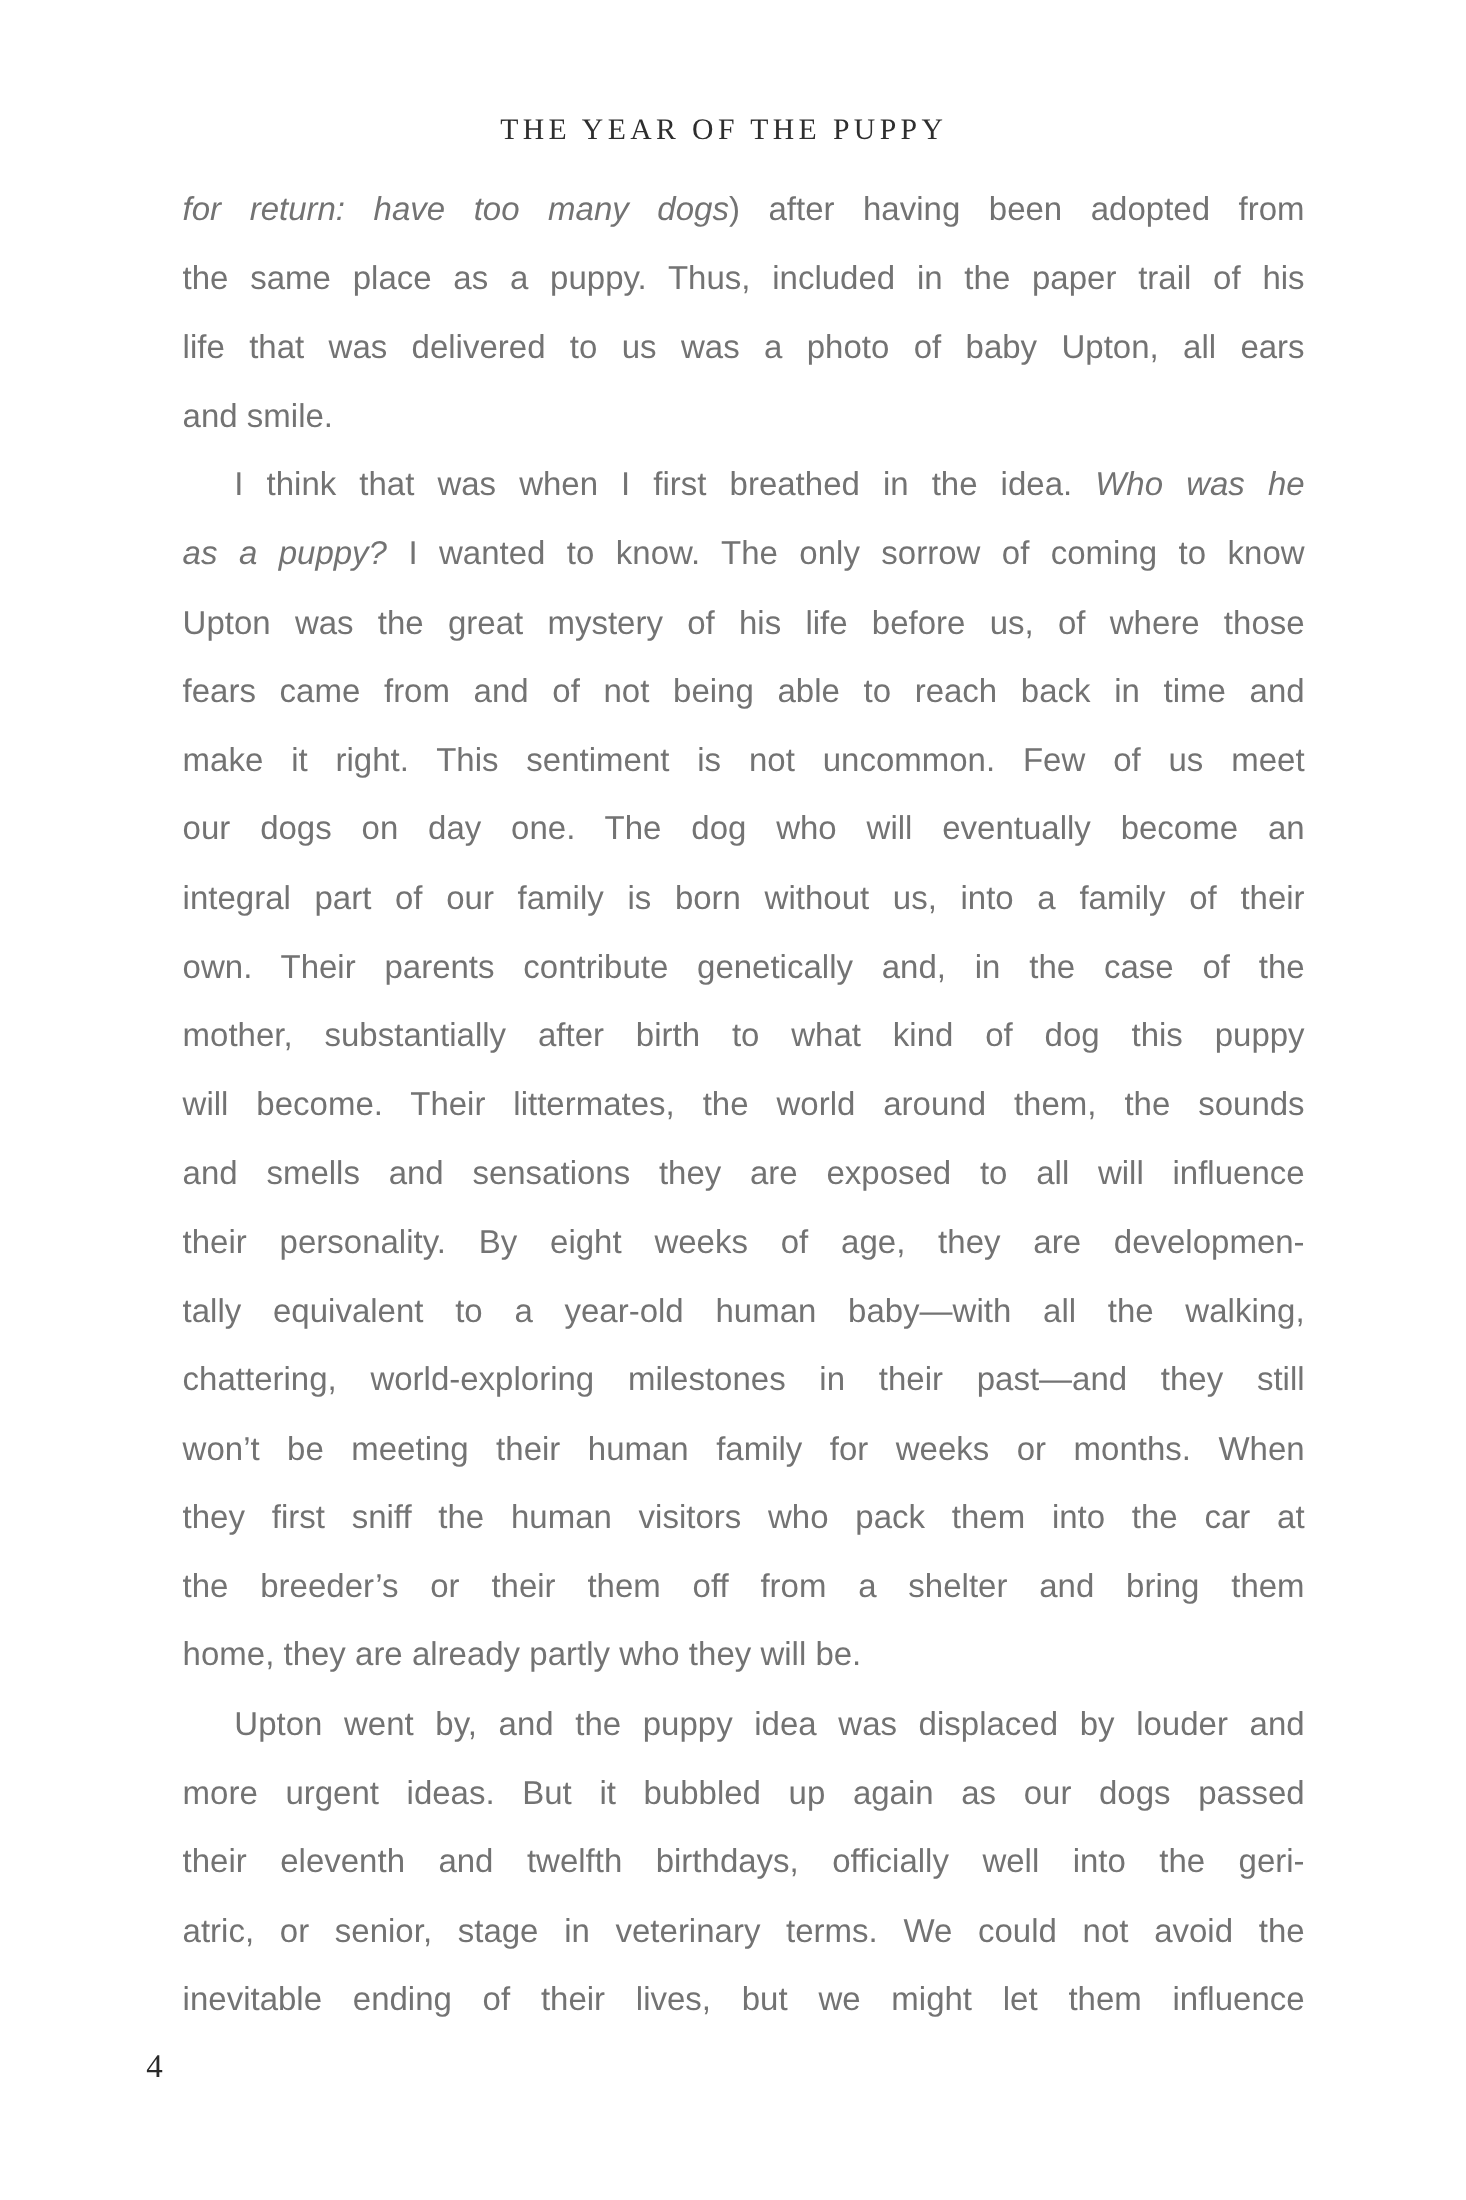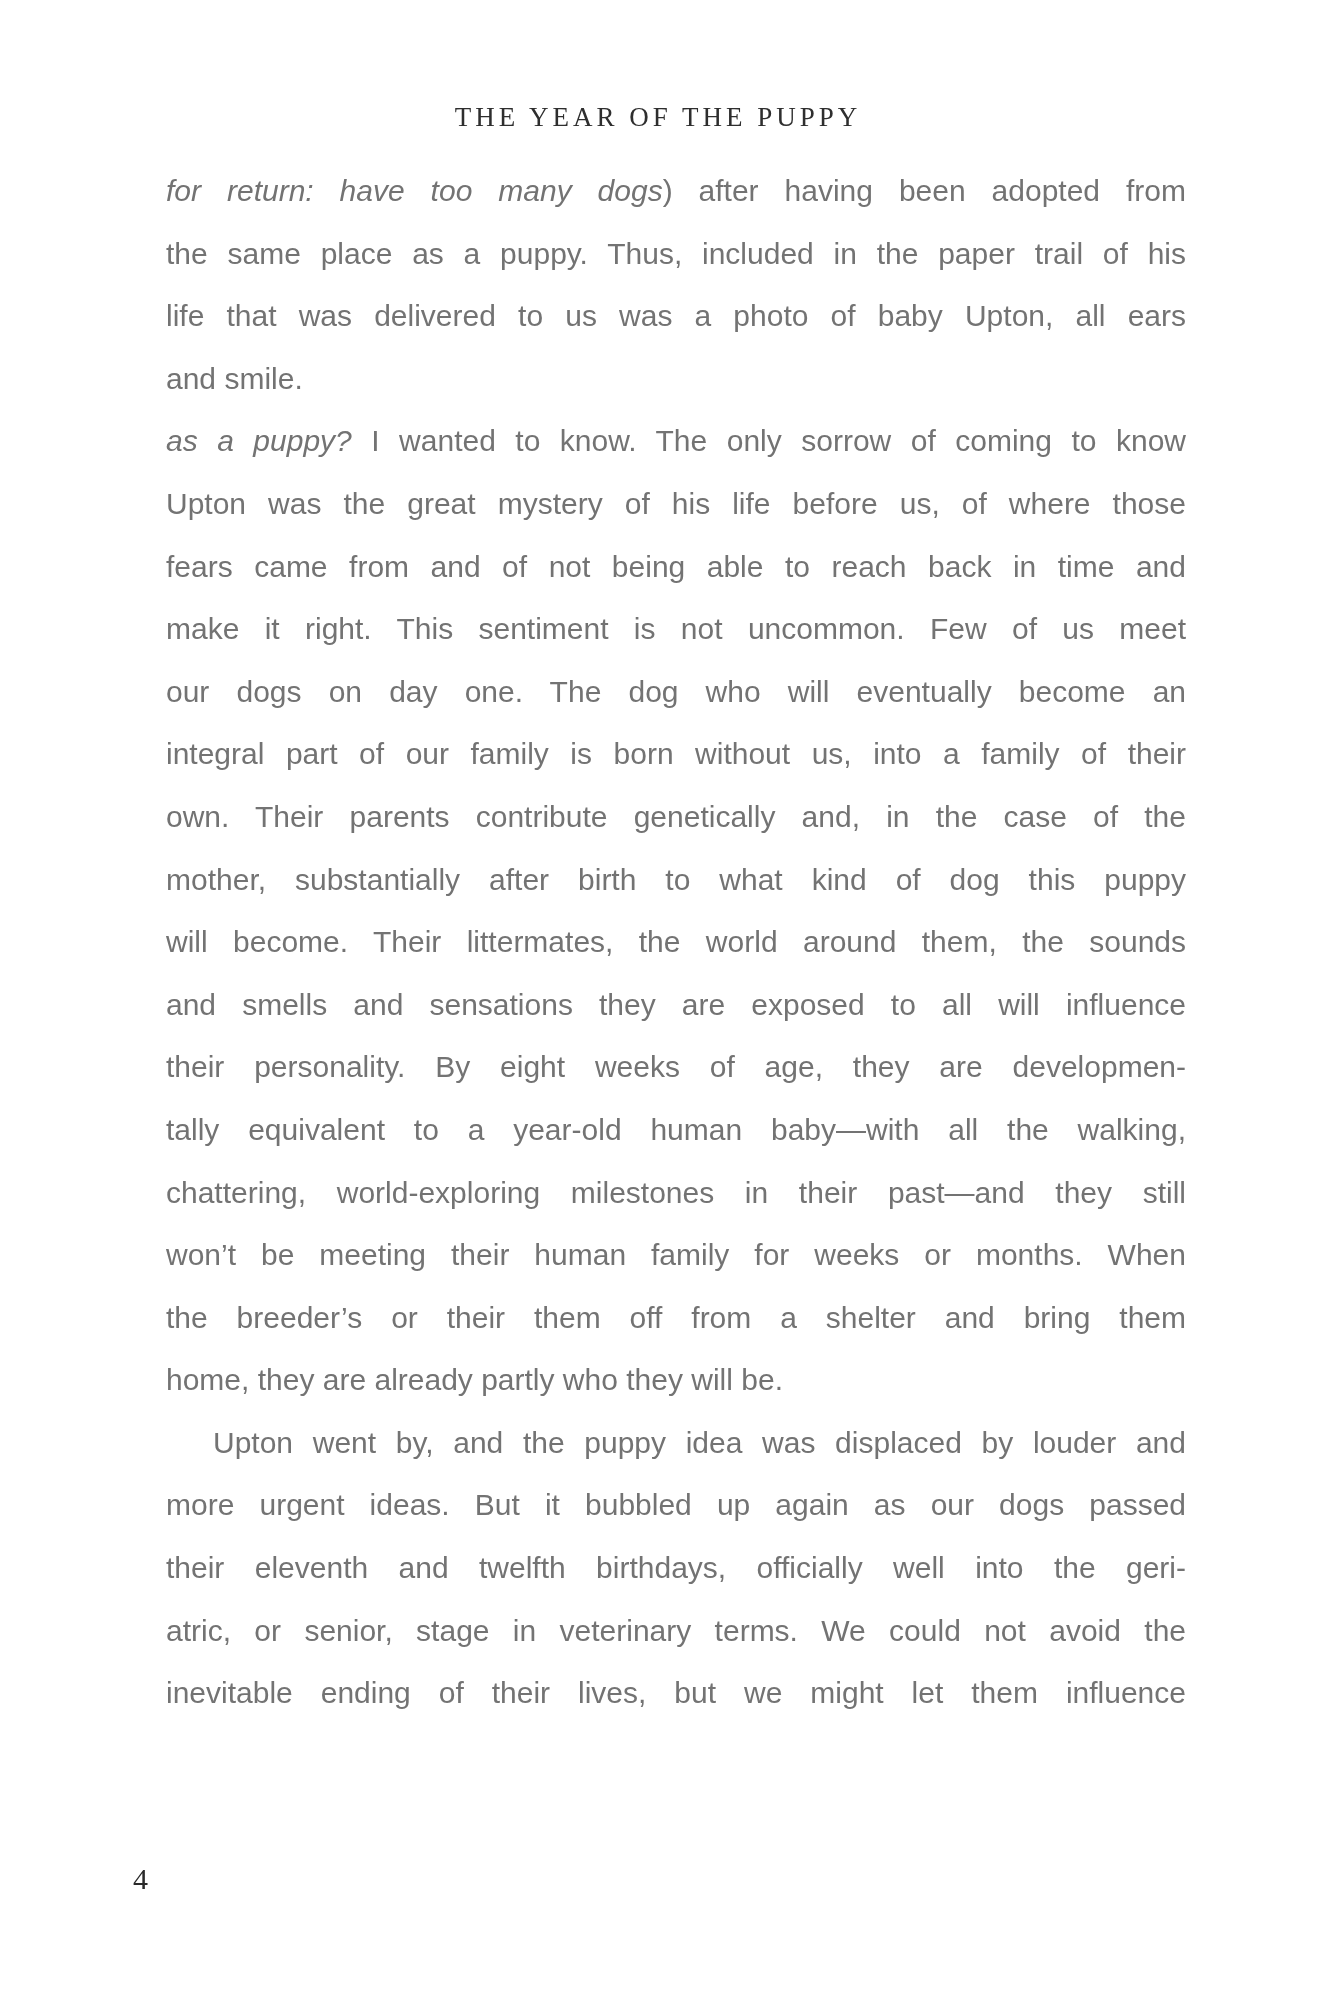--- a/index.html
+++ b/index.html
@@ -56,34 +56,36 @@
   <div class="running-head">THE YEAR OF THE PUPPY</div>
 
   <div class="body-text">
       <div class="paragraph">
         <div class="line justify"><span class="italic">for return: have too many dogs</span><span>) after having been adopted from</span></div>
         <div class="line justify"><span>the same place as a puppy. Thus, included in the paper trail of his</span></div>
         <div class="line justify"><span>life that was delivered to us was a photo of baby Upton, all ears</span></div>
         <div class="line"><span>and smile.</span></div>
       </div>
       <div class="paragraph">
+        <div class="line justify indent"><span>I think that was when I first breathed in the idea. </span><span class="italic">Who was he</span></div>
         <div class="line justify"><span class="italic">as a puppy?</span><span> I wanted to know. The only sorrow of coming to know</span></div>
         <div class="line justify"><span>Upton was the great mystery of his life before us, of where those</span></div>
         <div class="line justify"><span>fears came from and of not being able to reach back in time and</span></div>
         <div class="line justify"><span>make it right. This sentiment is not uncommon. Few of us meet</span></div>
         <div class="line justify"><span>our dogs on day one. The dog who will eventually become an</span></div>
         <div class="line justify"><span>integral part of our family is born without us, into a family of their</span></div>
         <div class="line justify"><span>own. Their parents contribute genetically and, in the case of the</span></div>
         <div class="line justify"><span>mother, substantially after birth to what kind of dog this puppy</span></div>
         <div class="line justify"><span>will become. Their littermates, the world around them, the sounds</span></div>
         <div class="line justify"><span>and smells and sensations they are exposed to all will influence</span></div>
         <div class="line justify"><span>their personality. By eight weeks of age, they are developmen-</span></div>
         <div class="line justify"><span>tally equivalent to a year-old human baby—with all the walking,</span></div>
         <div class="line justify"><span>chattering, world-exploring milestones in their past—and they still</span></div>
         <div class="line justify"><span>won’t be meeting their human family for weeks or months. When</span></div>
+        <div class="line justify"><span>they first sniff the human visitors who pack them into the car at</span></div>
         <div class="line justify"><span>the breeder’s or their them off from a shelter and bring them</span></div>
         <div class="line"><span>home, they are already partly who they will be.</span></div>
       </div>
       <div class="paragraph">
         <div class="line justify indent"><span>Upton went by, and the puppy idea was displaced by louder and</span></div>
         <div class="line justify"><span>more urgent ideas. But it bubbled up again as our dogs passed</span></div>
         <div class="line justify"><span>their eleventh and twelfth birthdays, officially well into the geri-</span></div>
         <div class="line justify"><span>atric, or senior, stage in veterinary terms. We could not avoid the</span></div>
         <div class="line justify"><span>inevitable ending of their lives, but we might let them influence</span></div>
       </div>

